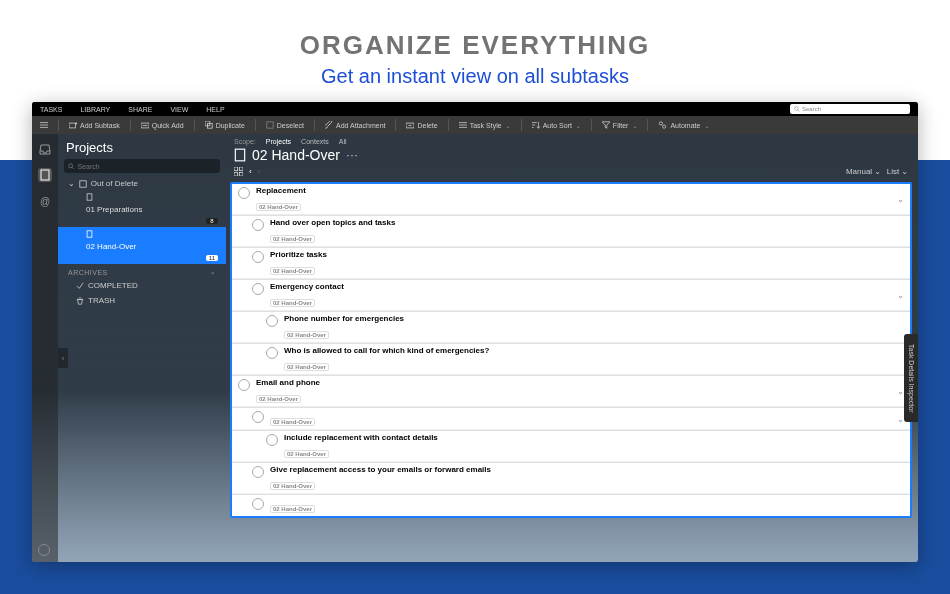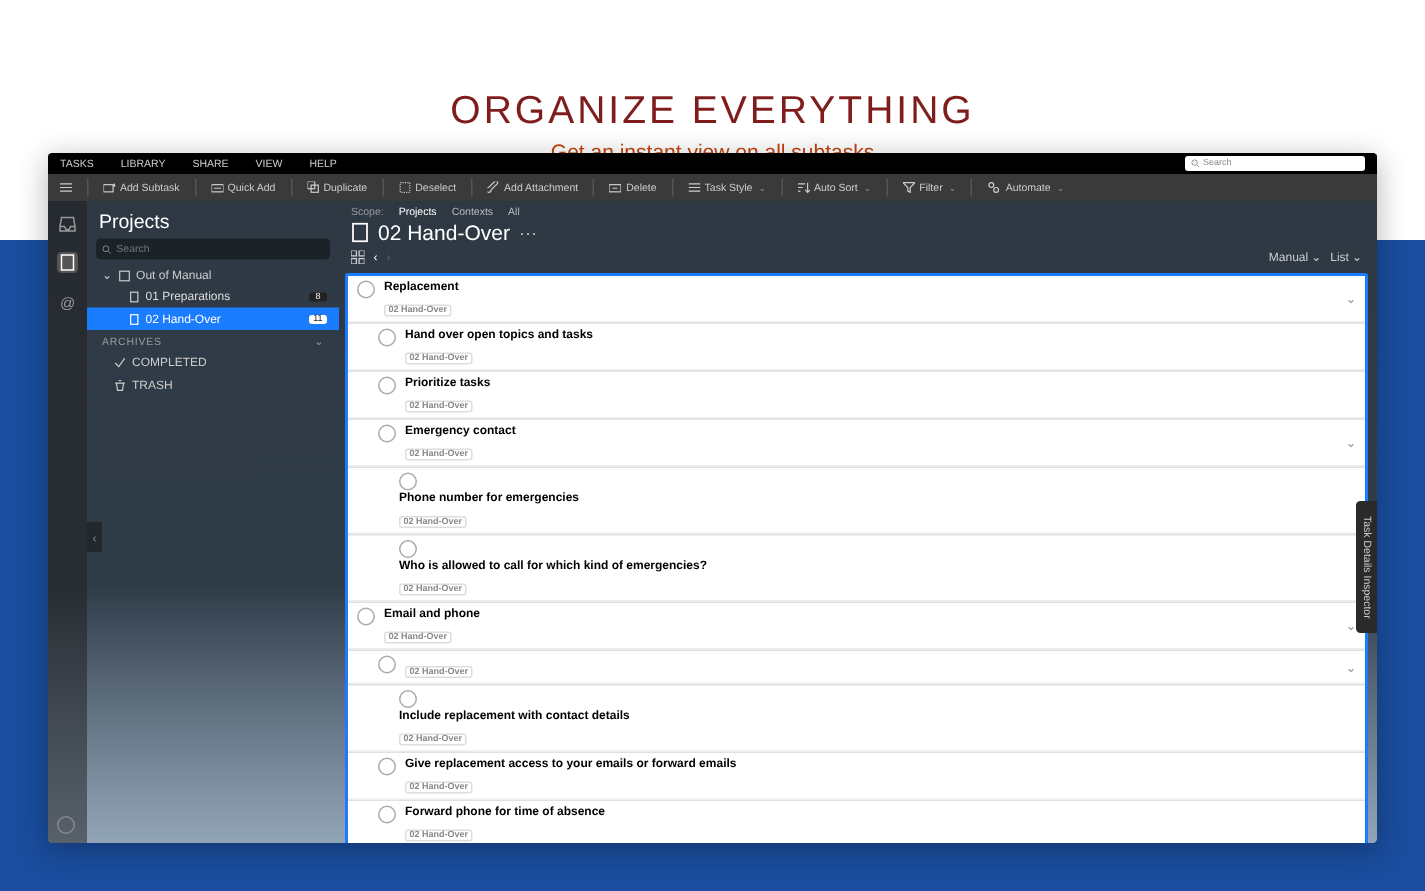--- a/index.html
+++ b/index.html
@@ -1,19 +1,19 @@
 <!DOCTYPE html>
 <html><head>
 <meta charset="utf-8">
 <style>
   * { margin: 0; padding: 0; box-sizing: border-box; font-family: -apple-system, BlinkMacSystemFont, "Segoe UI", Arial, sans-serif; }
   body { width: 950px; height: 594px; background: #fff; overflow: hidden; position: relative; }
   .hero { text-align: center; padding: 30px 0 12px; }
-  .hero h1 { color: #7f1d1d; font-weight: 400; font-size: 26px; letter-spacing: 2px; margin-top: 28px; }
-  .hero p { color: #c2410c; font-size: 14px; margin-top: 4px; }
+  .hero h1 { color: #737373; font-weight: 700; font-size: 26px; letter-spacing: 2px; }
+  .hero p { color: #1d4ed8; font-size: 20px; margin-top: 4px; }
   .bluestrip { position: absolute; left: 0; right: 0; top: 160px; bottom: 0; background: #1a4d9e; }
   .appwin { position: absolute; left: 32px; top: 102px; width: 886px; height: 460px; background: #000; border-radius: 3px; overflow: hidden; box-shadow: 0 4px 20px rgba(0,0,0,0.3); }
   .menubar { height: 14px; background: #000; display: flex; align-items: center; padding: 0 8px; gap: 18px; color: #ccc; font-size: 7px; position: relative; }
   .menubar .spacer { flex: 1; }
   .searchbox { background: #fff; border-radius: 2px; height: 10px; width: 120px; display: flex; align-items: center; padding: 0 4px; color: #888; font-size: 6px; gap: 2px; }
   .toolbar { height: 18px; background: #3a3a3a; display: flex; align-items: center; padding: 0 6px; gap: 8px; color: #ccc; font-size: 7px; }
   .toolbar .tbtn { display: flex; align-items: center; gap: 3px; padding: 0 2px; cursor: pointer; }
   .toolbar .sep { width: 1px; height: 12px; background: #555; }
   .dd { color: #999; font-size: 6px; margin-left: 1px; }
   .mainrow { display: flex; height: calc(100% - 32px); background: linear-gradient(180deg,#4a5a6a 0%,#3a4a5a 60%,#8a9aaa 100%); position: relative; }
@@ -22,40 +22,40 @@
   }
   .leftrail { width: 26px; background: rgba(30,30,30,0.5); display: flex; flex-direction: column; align-items: center; padding-top: 8px; gap: 12px; position: relative; z-index: 2; }
   .leftrail .ico { width: 14px; height: 14px; color: #999; cursor: pointer; }
   .leftrail .ico.active { color: #fff; background: #555; border-radius: 3px; }
   .collapse-bar { position:absolute; left:26px; top:50%; width:10px; height:20px; background:rgba(20,20,20,0.5); z-index:3; display:flex; align-items:center; justify-content:center; color:#888; font-size:8px; cursor:pointer; }
   .sidebar { width: 168px; position: relative; z-index: 2; padding: 2px 0 0; }
   .sidebar h2 { color: #fff; font-size: 13px; font-weight: 500; padding: 4px 8px 2px; }
   .sb-search { margin: 2px 6px 4px; background: rgba(0,0,0,0.4); border-radius: 3px; height: 14px; display: flex; align-items: center; padding: 0 4px; gap: 3px; }
   .sb-search input { background: none; border: none; outline: none; color: #aaa; font-size: 7px; width: 100%; }
   .sb-group { color: #ccc; font-size: 8px; padding: 2px 10px; display: flex; align-items: center; gap: 4px; }
-  .sb-item { display: flex; align-items: center; color: #ddd; font-size: 8px; padding: 3px 8px 3px 28px; gap: 4px; cursor: pointer; }
+  .sb-item { display: flex; color: #ddd; font-size: 8px; padding: 3px 8px 3px 28px; gap: 4px; cursor: pointer; flex-direction: column; }
   .sb-item.active { background: #1a7dff; color: #fff; }
   .sb-item .cnt { margin-left: auto; background: #222; color: #fff; font-size: 6px; border-radius: 2px; padding: 0 3px; min-width: 12px; text-align: center; }
   .sb-item.active .cnt { background: #fff; color: #222; }
   .sb-section { color: #999; font-size: 7px; letter-spacing: 0.5px; padding: 4px 10px 2px; display:flex; justify-content:space-between; align-items:center; }
   .sb-sub { color: #ccc; font-size: 8px; padding: 3px 8px 3px 18px; display:flex; align-items:center; gap:4px; cursor:pointer; }
   .content { flex: 1; position: relative; z-index: 2; padding: 0 6px 6px 4px; overflow: hidden; }
   .scope { color: #bbb; font-size: 7px; padding: 4px 4px 2px; display:flex; gap:10px; }
   .scope .lbl { color: #999; }
   .chead { display: flex; align-items: center; color: #fff; gap: 6px; padding: 0 4px 2px; }
   .chead .title { font-size: 14px; font-weight: 400; }
   .viewrow { display: flex; align-items: center; padding: 2px 4px 6px; color: #ccc; font-size: 8px; gap:6px; }
   .viewrow .spacer { flex: 1; }
   .viewrow .vb { cursor:pointer; display:flex; align-items:center; gap:2px; }
   .tasks { display: flex; flex-direction: column; gap: 1px; border: 2px solid #1a7dff; border-radius: 2px; background: rgba(255,255,255,0.9); font-weight: bold; }
   .task { background: #fff; display: flex; align-items: flex-start; padding: 2px 6px 1px; min-height: 22px; position: relative; }
   .task + .task { border-top: 1px solid #e0e0e0; }
   .task .circ { width: 12px; height: 12px; border: 1px solid #aaa; border-radius: 50%; margin-top: 1px; margin-right: 6px; flex-shrink:0; cursor:pointer; }
   .task.i1 { padding-left: 20px; }
-  .task.i2 { padding-left: 34px; flex-direction: column; }
+  .task.i2 { padding-left: 34px; }
   .task .body { flex: 1; }
   .task .ttitle { font-size: 8px; color: #000; }
   .task .ttag { font-size: 6px; color: #888; border: 1px solid #ddd; border-radius: 2px; padding: 0 2px; display: inline-block; margin-top: 1px; }
   .task .chev { color: #aaa; font-size: 8px; align-self: center; cursor:pointer; }
   .inspector { position: absolute; right: 0; top: 200px; width: 14px; height: 88px; background: #2a2a2a; color: #ccc; font-size: 7px; writing-mode: vertical-rl; text-align: center; display:flex; align-items:center; justify-content:center; border-radius: 3px 0 0 3px; cursor:pointer; z-index:5; }
   .avatar-bot { position:absolute; bottom:6px; left:6px; width:12px; height:12px; border-radius:50%; border:1px solid #888; z-index:4; }
   svg { display:block; }
 </style>
 </head>
 <body>
@@ -199,21 +199,21 @@
             <circle cx="4" cy="4" r="3" fill="none" stroke="#888"></circle>
             <line x1="6.5" y1="6.5" x2="9" y2="9" stroke="#888"></line>
           </svg>
         <input placeholder="Search" style="">
       </div>
       <div class="sb-group">
         <span>⌄</span>
         <svg width="8" height="8" viewBox="0 0 10 10">
             <rect x="1" y="1" width="8" height="8" fill="none" stroke="#ccc"></rect>
           </svg>
-        <span>Out of Manual</span>
+        <span>Out of Delete</span>
       </div>
       <div class="sb-item">
         <svg width="7" height="8" viewBox="0 0 8 10">
             <rect x="1" y="1" width="6" height="8" fill="none" stroke="#ccc"></rect>
           </svg>
         <span>01 Preparations</span>
           <span class="cnt">8</span>
       </div>
       <div class="sb-item active">
         <svg width="7" height="8" viewBox="0 0 8 10">
@@ -316,21 +316,21 @@
           <div class="task i2">
             <span class="circ"></span>
             <div class="body"><div class="ttitle">Include replacement with contact details</div><span class="ttag">02 Hand-Over</span></div>
           </div>
           <div class="task i1">
             <span class="circ"></span>
             <div class="body"><div class="ttitle">Give replacement access to your emails or forward emails</div><span class="ttag">02 Hand-Over</span></div>
           </div>
           <div class="task i1">
             <span class="circ"></span>
-            <div class="body"><div class="ttitle">Forward phone for time of absence</div><span class="ttag">02 Hand-Over</span></div>
+            <div class="body"><span class="ttag">02 Hand-Over</span></div>
           </div>
         </div>
     </div>
 
     <div class="inspector">Task Details Inspector</div>
     <div class="avatar-bot"></div>
   </div>
 </div>
 
 </body></html>

